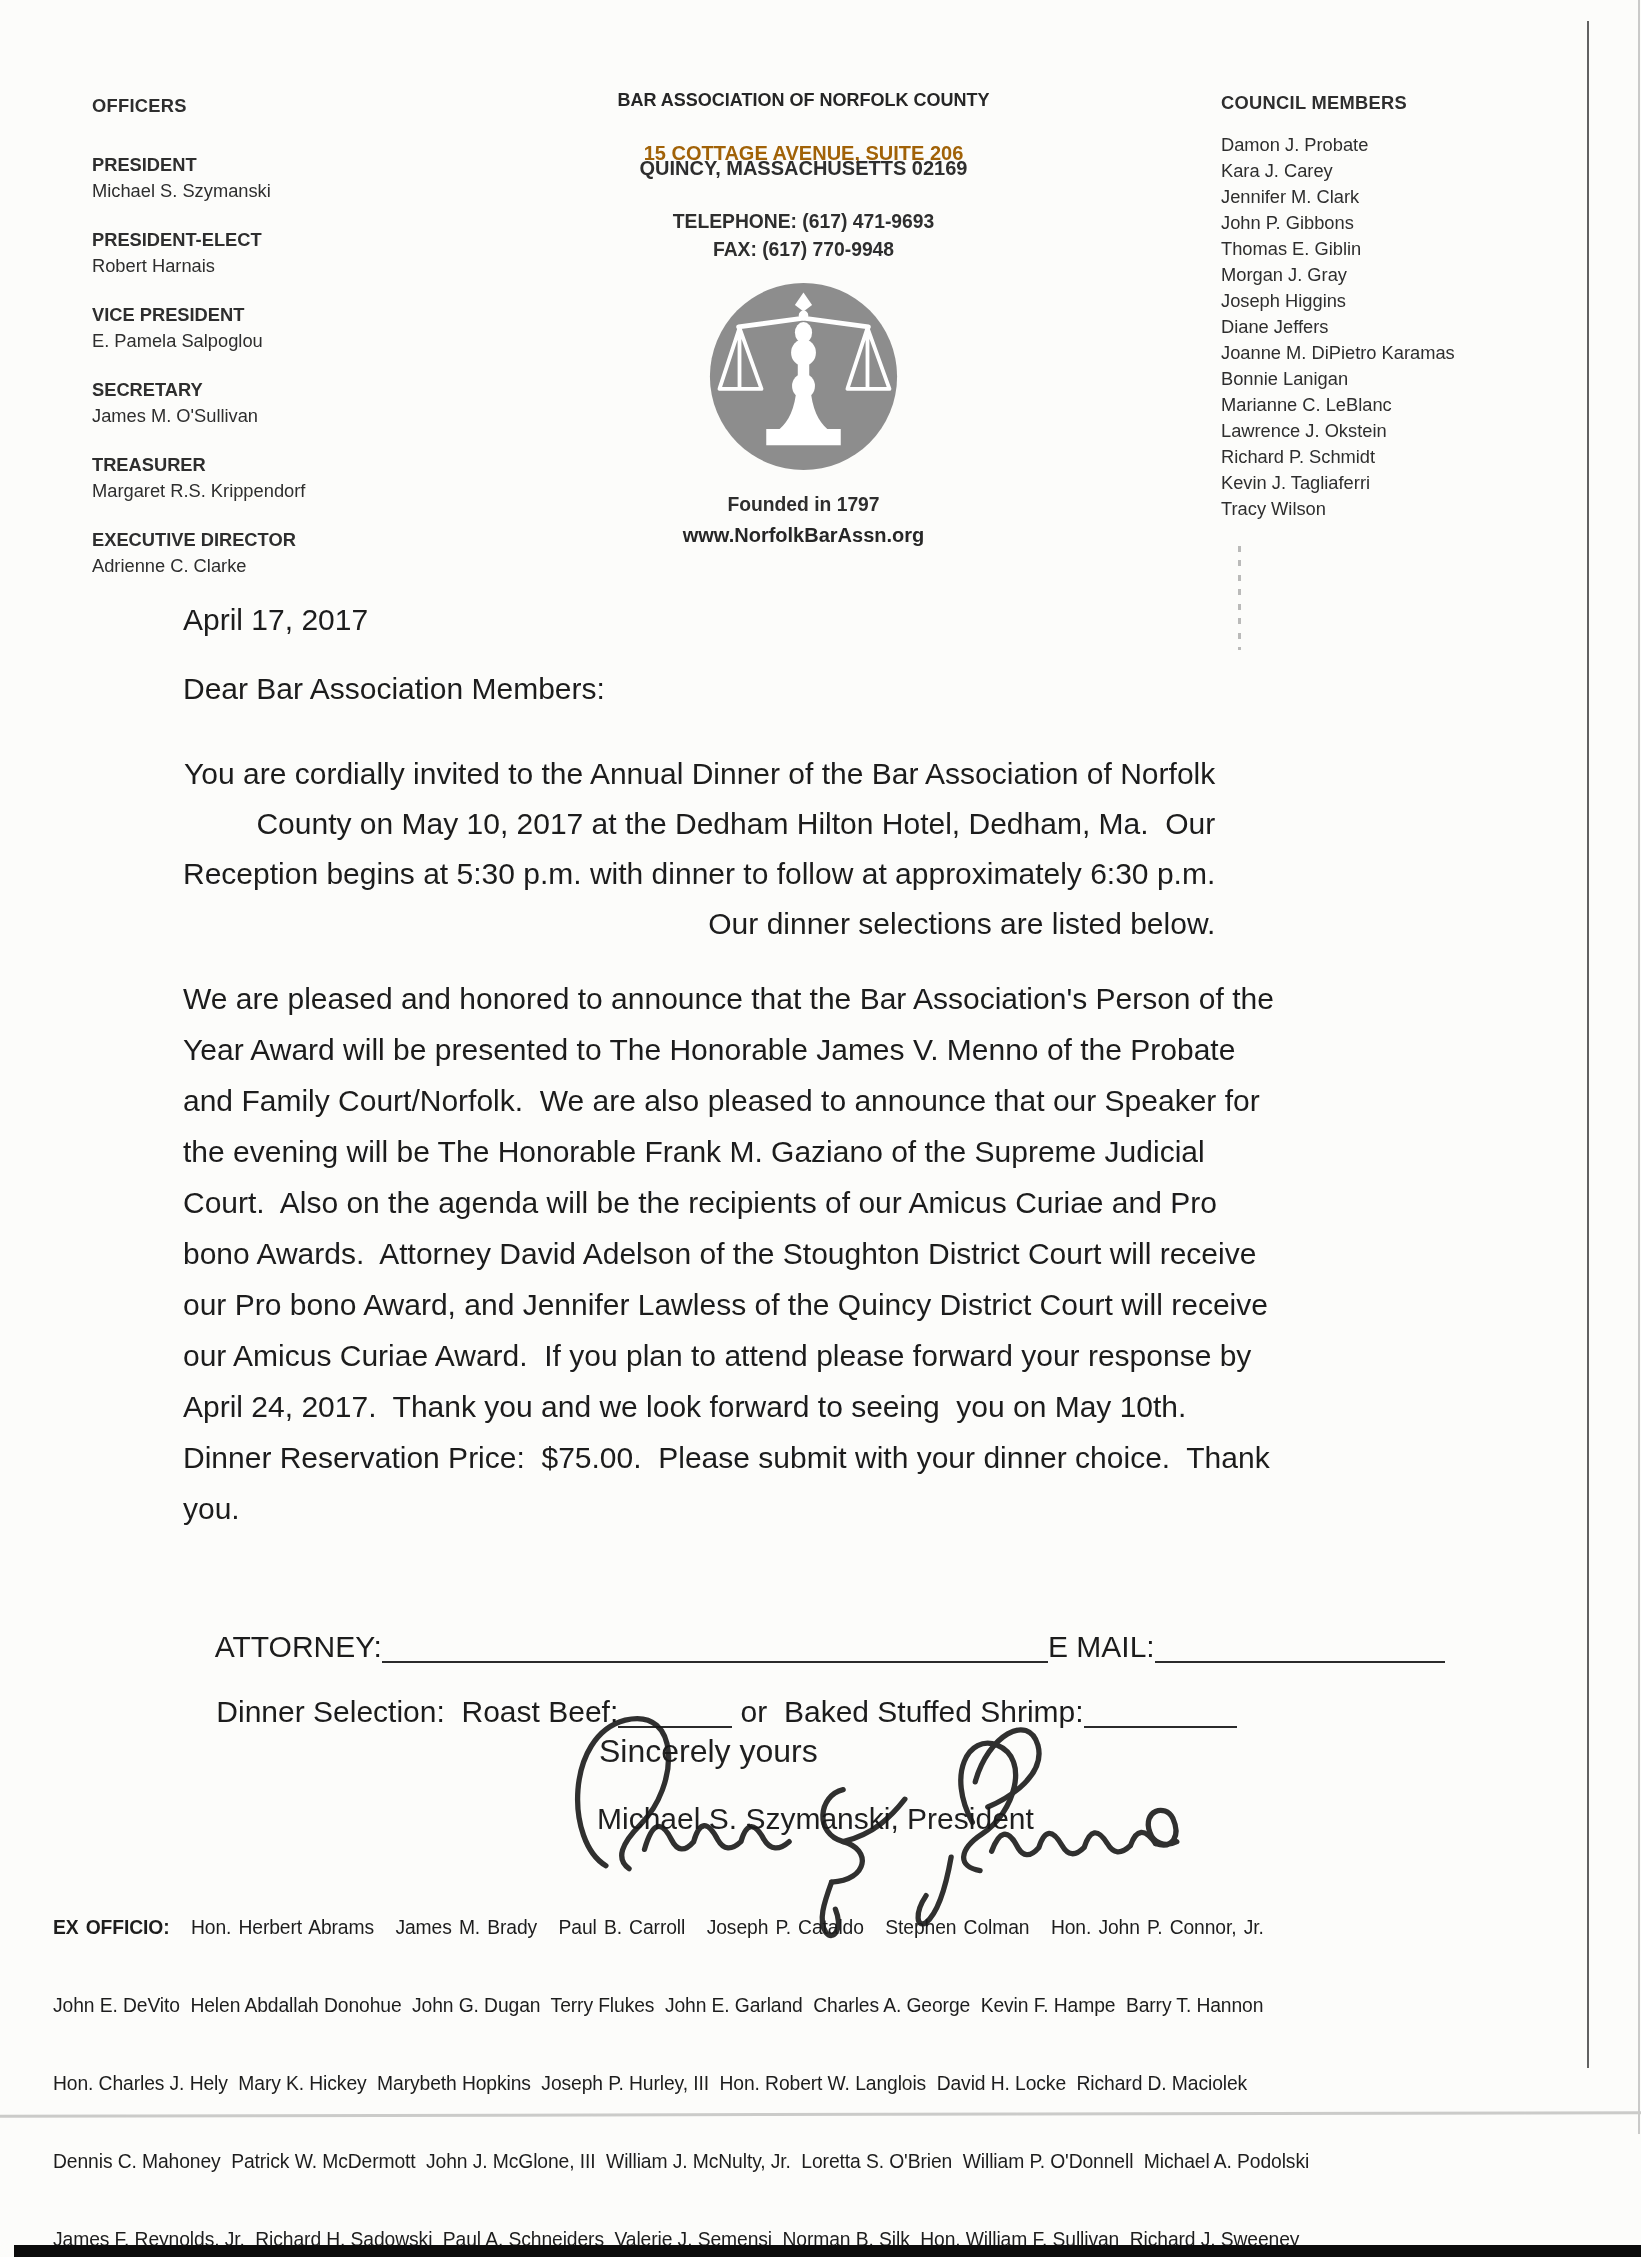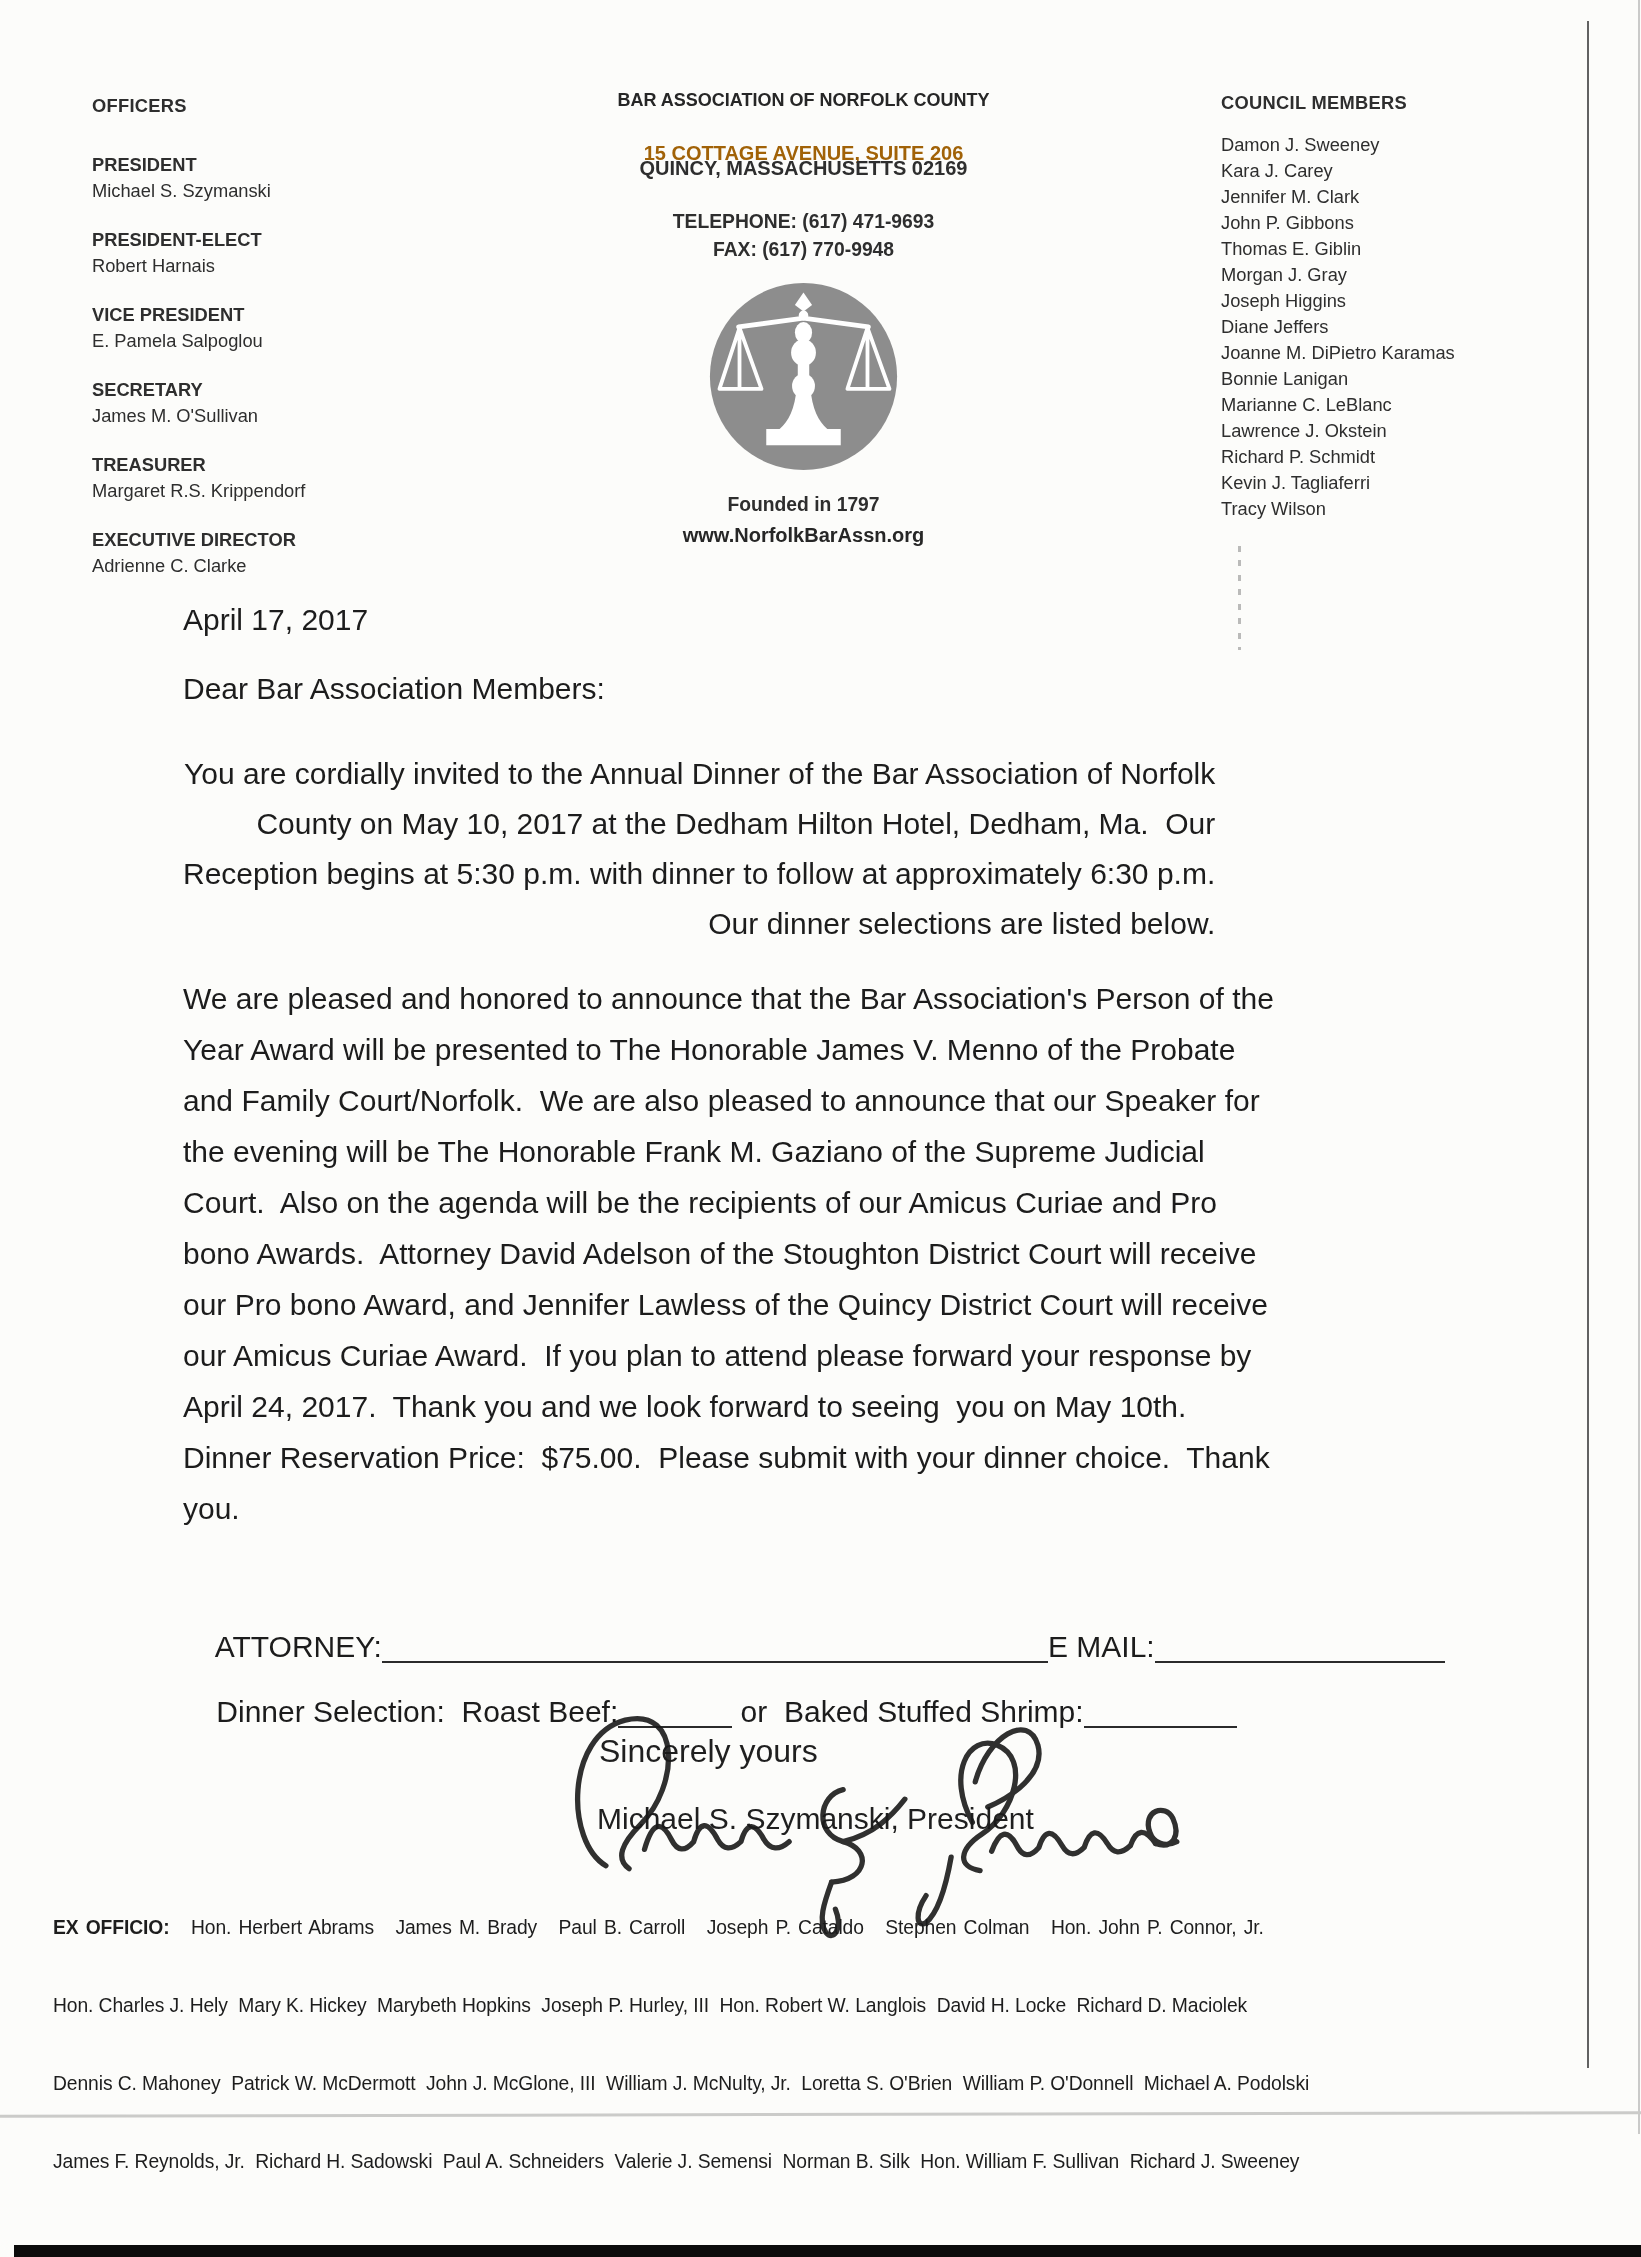--- a/index.html
+++ b/index.html
@@ -121,21 +121,21 @@
       <rect x="61" y="155" width="78" height="17" fill="#ffffff"></rect>
     </svg>
 
     <div id="org-founded" class="abs ctr">Founded in 1797</div>
     <div id="org-site" class="abs ctr">www.NorfolkBarAssn.org</div>
   </div>
 
   <div id="council" class="abs lh-col">
     <div class="lh-heading">COUNCIL MEMBERS</div>
     <div>
-        <div class="council-name">Damon J. Sweeney</div>
+        <div class="council-name">Damon J. Probate</div>
         <div class="council-name">Kara J. Carey</div>
         <div class="council-name">Jennifer M. Clark</div>
         <div class="council-name">John P. Gibbons</div>
         <div class="council-name">Thomas E. Giblin</div>
         <div class="council-name">Morgan J. Gray</div>
         <div class="council-name">Joseph Higgins</div>
         <div class="council-name">Diane Jeffers</div>
         <div class="council-name">Joanne M. DiPietro Karamas</div>
         <div class="council-name">Bonnie Lanigan</div>
         <div class="council-name">Marianne C. LeBlanc</div>
@@ -175,20 +175,21 @@
       <path d="M 472 160 Q 484 128 498 154 Q 507 172 521 156 Q 530 128 545 154 Q 554 170 568 156 Q 577 128 592 152 Q 601 168 616 154 Q 625 128 642 152"></path>
       <path d="M 430 166 C 424 200, 416 224, 404 234 C 394 240, 392 224, 404 206"></path>
       <path d="M 642 152 C 660 158, 668 144, 660 126 C 652 110, 628 118, 636 140 C 640 152, 652 156, 664 150"></path>
     </g>
   </svg>
 
   <div id="signed-name" class="abs">Michael S. Szymanski, President</div>
 
   <div id="ex-officio" class="abs">
     <div class="exline exline1"><span class="ex-label">EX OFFICIO:   </span><span>Hon. Herbert Abrams   James M. Brady   Paul B. Carroll   Joseph P. Cataldo   Stephen Colman   Hon. John P. Connor, Jr.</span></div>
+    <div class="exline">John E. DeVito  Helen Abdallah Donohue  John G. Dugan  Terry Flukes  John E. Garland  Charles A. George  Kevin F. Hampe  Barry T. Hannon</div>
     <div class="exline">Hon. Charles J. Hely  Mary K. Hickey  Marybeth Hopkins  Joseph P. Hurley, III  Hon. Robert W. Langlois  David H. Locke  Richard D. Maciolek</div>
     <div class="exline">Dennis C. Mahoney  Patrick W. McDermott  John J. McGlone, III  William J. McNulty, Jr.  Loretta S. O'Brien  William P. O'Donnell  Michael A. Podolski</div>
     <div class="exline">James F. Reynolds, Jr.  Richard H. Sadowski  Paul A. Schneiders  Valerie J. Semensi  Norman B. Silk  Hon. William F. Sullivan  Richard J. Sweeney</div>
   </div>
 
   <div id="artifact-vline" class="abs"></div>
   <div id="artifact-edge" class="abs"></div>
   <div id="artifact-smudge" class="abs"></div>
   <div id="artifact-hline" class="abs"></div>
   <div id="artifact-bottom" class="abs"></div>

